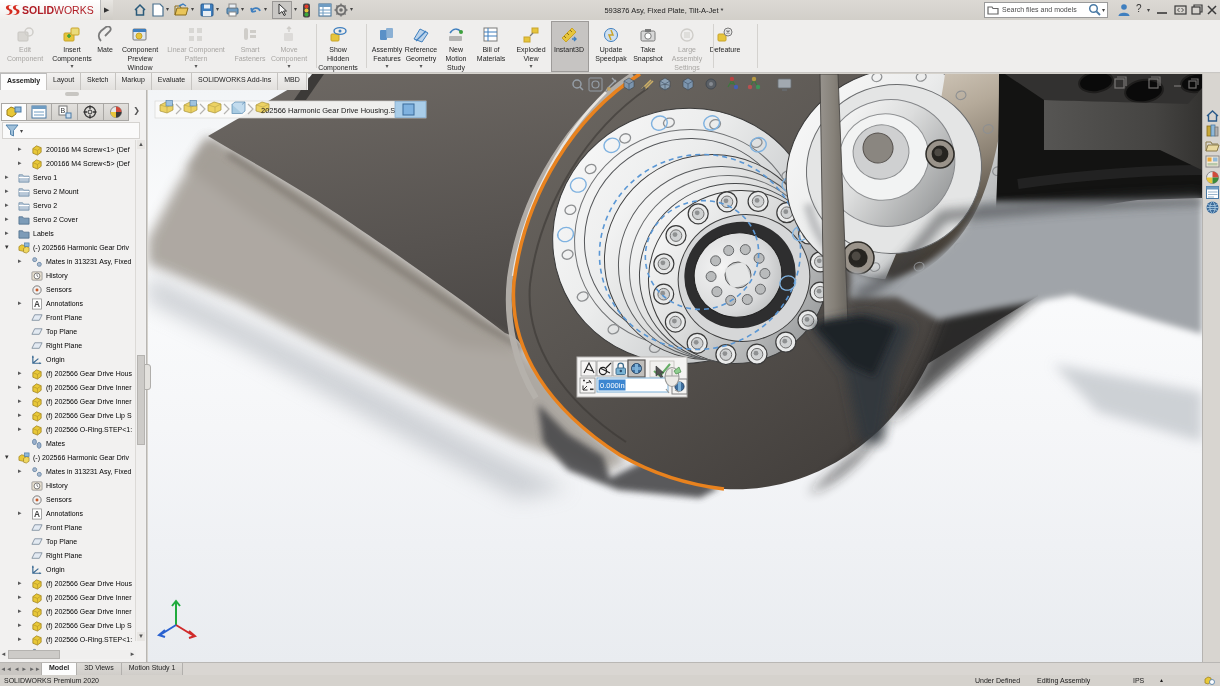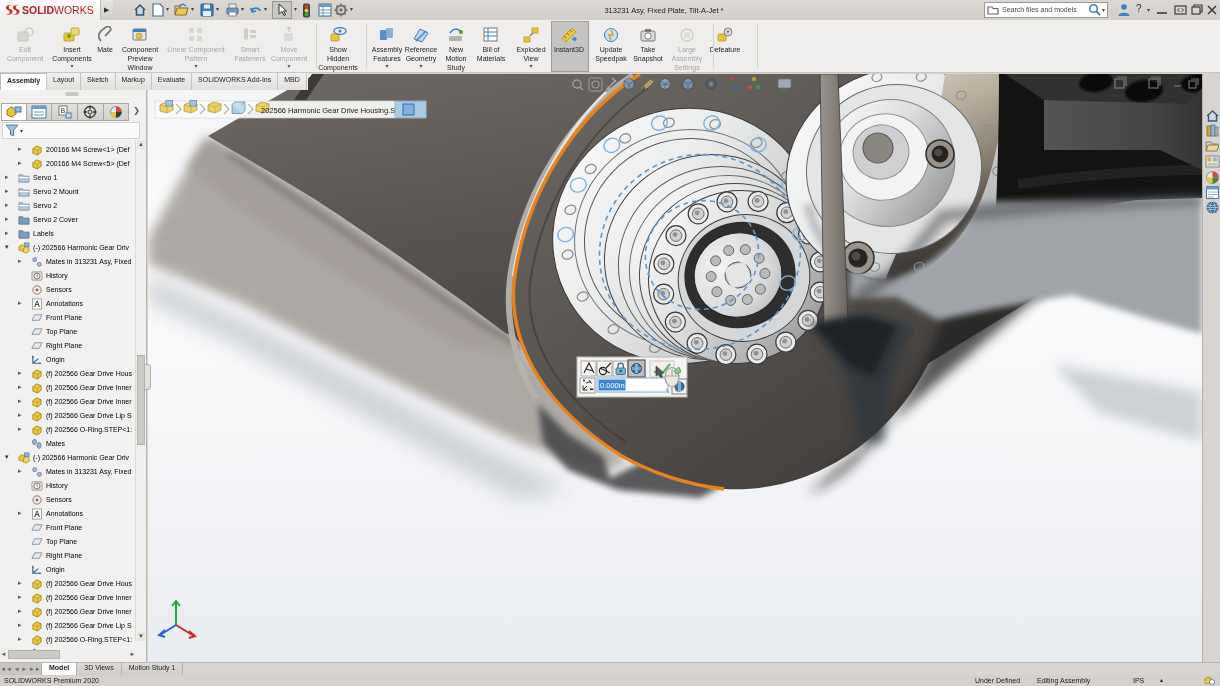--- a/index.html
+++ b/index.html
@@ -97,21 +97,21 @@
     <rect x="1" y="1" width="12" height="12" fill="#fff" stroke="#3a6a92"></rect>
     <rect x="1" y="1" width="12" height="3" fill="#6f9cc2"></rect>
     <path d="M1 7 L13 7 M1 10 L13 10 M5 4 L5 13" stroke="#6f9cc2" stroke-width="1"></path>
   </svg>
 <svg style="position:absolute;left:334px;top:3px" width="14" height="14" viewBox="0 0 14 14">
     <circle cx="7" cy="7" r="4.5" fill="none" stroke="#707070" stroke-width="2"></circle>
     <circle cx="7" cy="7" r="1.8" fill="#707070"></circle>
     <path d="M7 0.5 L7 3 M7 11 L7 13.5 M0.5 7 L3 7 M11 7 L13.5 7 M2.4 2.4 L4.2 4.2 M9.8 9.8 L11.6 11.6 M11.6 2.4 L9.8 4.2 M4.2 9.8 L2.4 11.6" stroke="#707070" stroke-width="1.4"></path>
   </svg>
 <span style="position:absolute;left:350px;top:5px;font-size:6px;color:#444">▾</span>
-<div id="title">313231 Asy, Fixed Plate, Tilt-A-Jet *</div>
+<div id="title">593876 Asy, Fixed Plate, Tilt-A-Jet *</div>
 <div id="searchbox"></div>
 <svg style="position:absolute;left:987px;top:4px" width="12" height="12" viewBox="0 0 12 12">
     <path d="M1 10 L1 3 L5 3 L6 4.5 L11 4.5 L11 10 Z" fill="none" stroke="#666" stroke-width="1.2"></path>
   </svg>
 <span style="position:absolute;left:1002px;top:6px;font-size:7px;color:#4a4a4a;">Search files and models</span>
 <svg style="position:absolute;left:1088px;top:3px" width="13" height="13" viewBox="0 0 13 13">
     <circle cx="5.5" cy="5.5" r="3.8" fill="none" stroke="#4a7aa5" stroke-width="1.5"></circle>
     <path d="M8.5 8.5 L12 12" stroke="#4a7aa5" stroke-width="1.8"></path>
   </svg>
 <span style="position:absolute;left:1102px;top:6px;font-size:6px;color:#444">▾</span>

